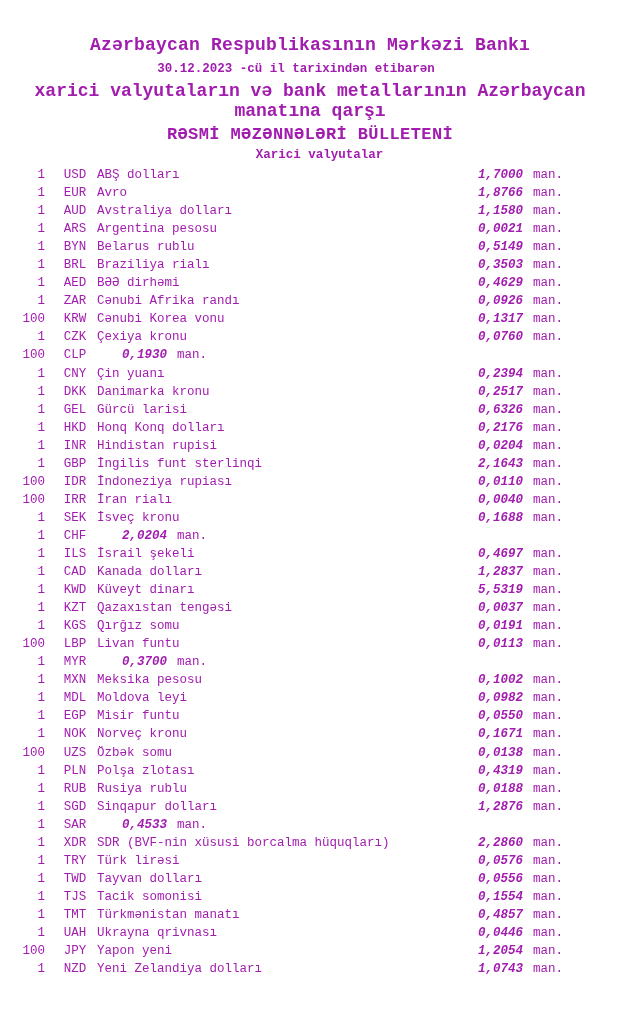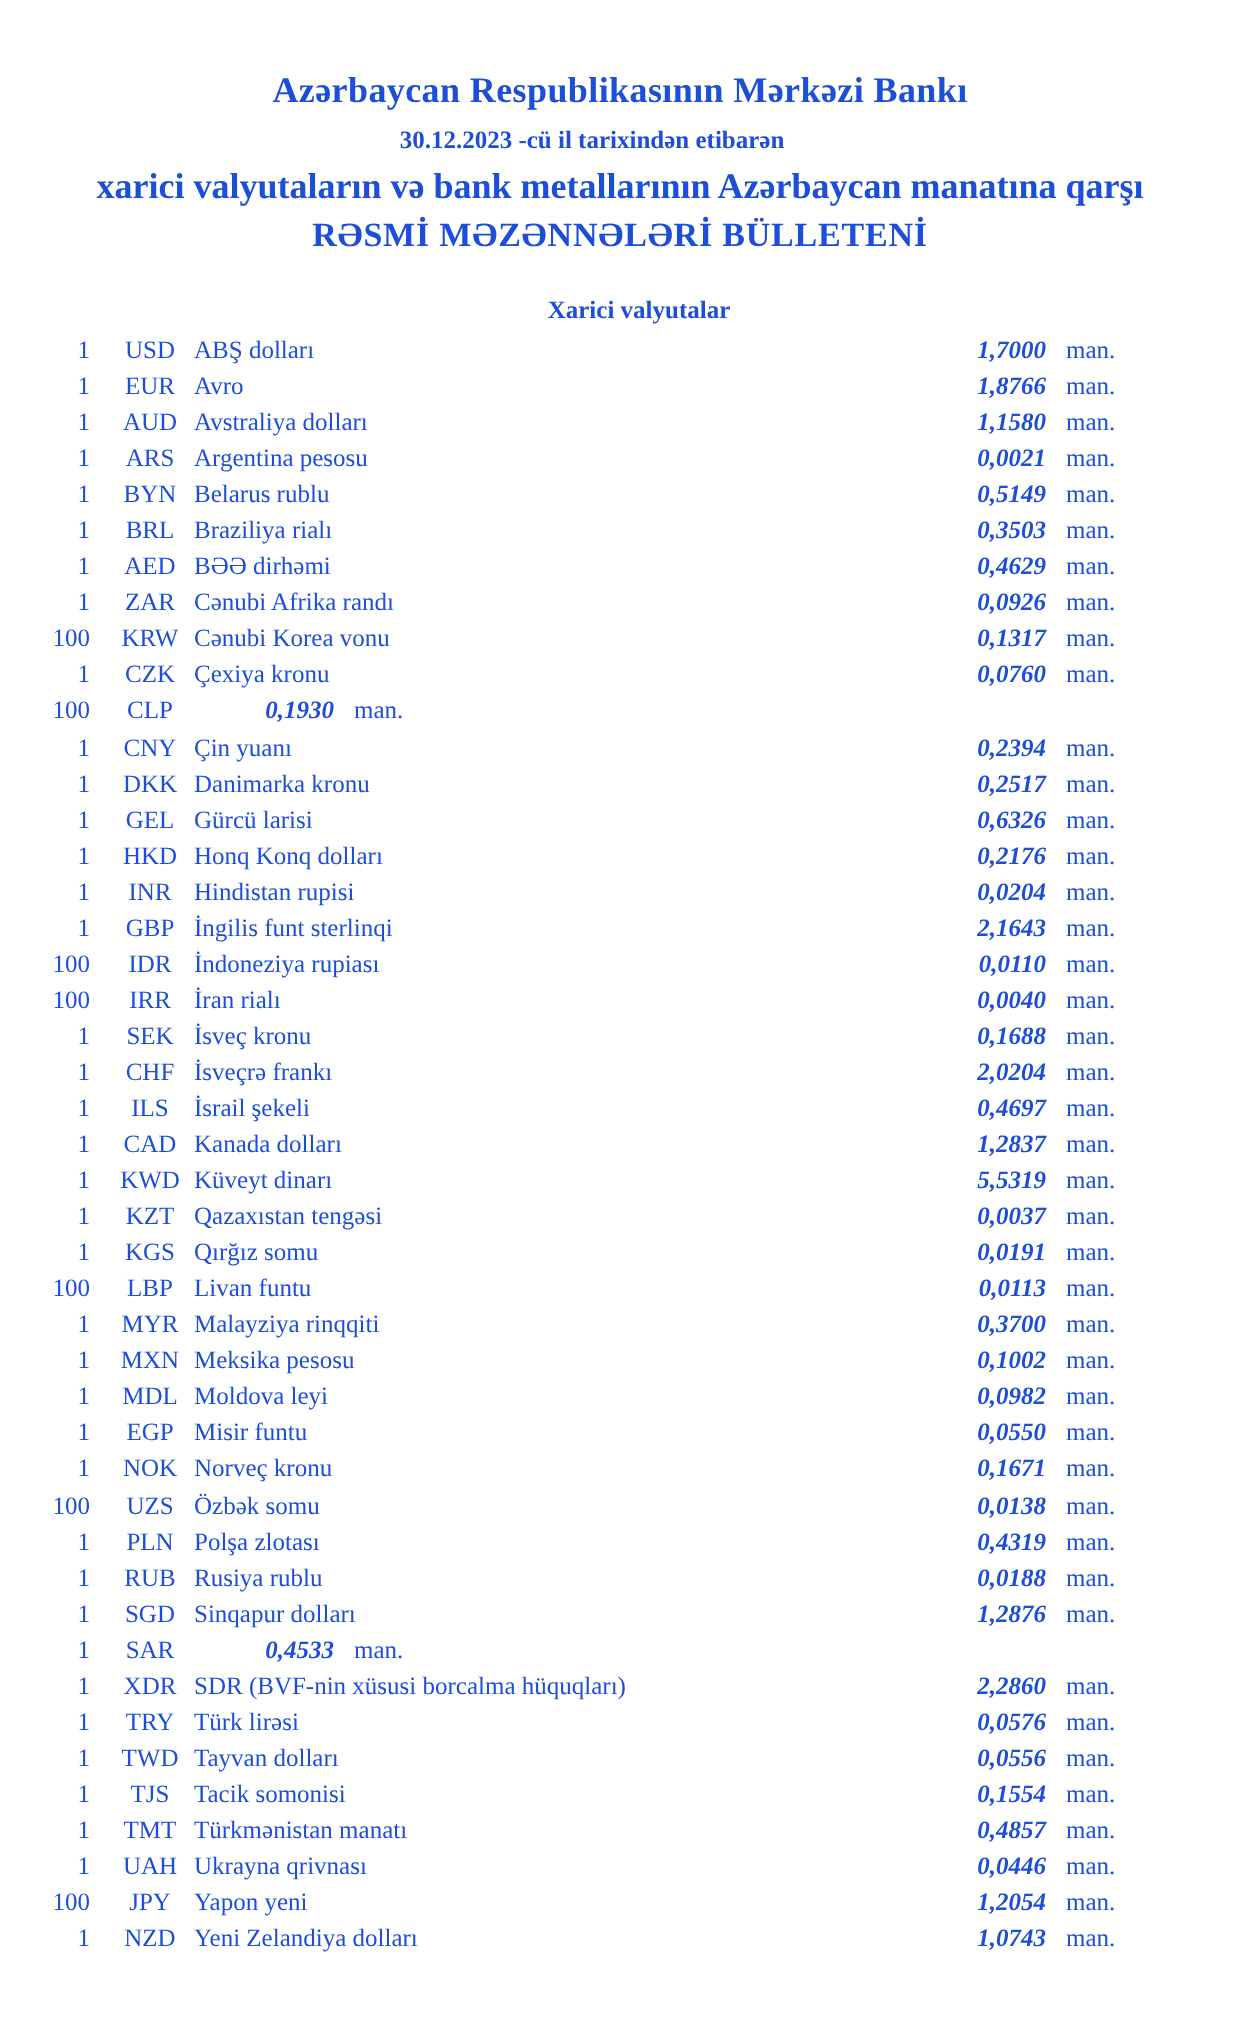--- a/index.html
+++ b/index.html
@@ -1,21 +1,21 @@
 <!DOCTYPE html>
 <html><head>
 <meta charset="utf-8">
 <style>
   html, body { margin:0; padding:0; background:#ffffff; }
   .page {
     position:relative;
     width:620px; height:1012px;
     background:#ffffff;
-    color:#1d4ed8;
-    font-family:Liberation Serif, serif;
+    color:#a21caf;
+    font-family:Liberation Mono, monospace;
     overflow:hidden;
   }
   .header { text-align:center; padding-top:35px; }
   .bank-name { font-size:18px; font-weight:bold; letter-spacing:0.2px; }
   .date-line { font-size:12.5px; font-weight:bold; margin-top:7px; transform:translateX(-14px); }
   .subtitle  { font-size:18px; font-weight:bold; margin-top:5px; }
   .bulletin-title { font-size:17px; font-weight:bold; margin-top:4px; letter-spacing:0.4px; }
 
   .section-title {
     position:absolute; top:148px; left:0; right:0;
@@ -199,21 +199,20 @@
     <span class="qty">1</span>
     <span class="code">SEK</span>
     <span class="name">İsveç kronu</span>
     <span class="rate">0,1688</span>
     <span class="unit">man.</span>
   </div>
 
   <div class="rate-row">
     <span class="qty">1</span>
     <span class="code">CHF</span>
-    <span class="name">İsveçrə frankı</span>
     <span class="rate">2,0204</span>
     <span class="unit">man.</span>
   </div>
 
   <div class="rate-row">
     <span class="qty">1</span>
     <span class="code">ILS</span>
     <span class="name">İsrail şekeli</span>
     <span class="rate">0,4697</span>
     <span class="unit">man.</span>
@@ -255,21 +254,20 @@
     <span class="qty">100</span>
     <span class="code">LBP</span>
     <span class="name">Livan funtu</span>
     <span class="rate">0,0113</span>
     <span class="unit">man.</span>
   </div>
 
   <div class="rate-row">
     <span class="qty">1</span>
     <span class="code">MYR</span>
-    <span class="name">Malayziya rinqqiti</span>
     <span class="rate">0,3700</span>
     <span class="unit">man.</span>
   </div>
 
   <div class="rate-row">
     <span class="qty">1</span>
     <span class="code">MXN</span>
     <span class="name">Meksika pesosu</span>
     <span class="rate">0,1002</span>
     <span class="unit">man.</span>

